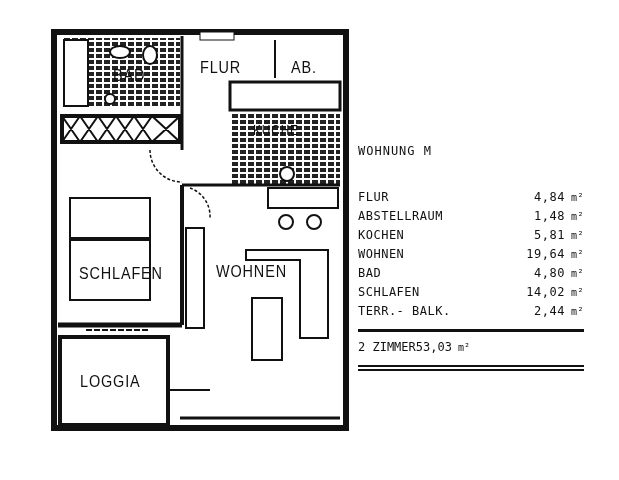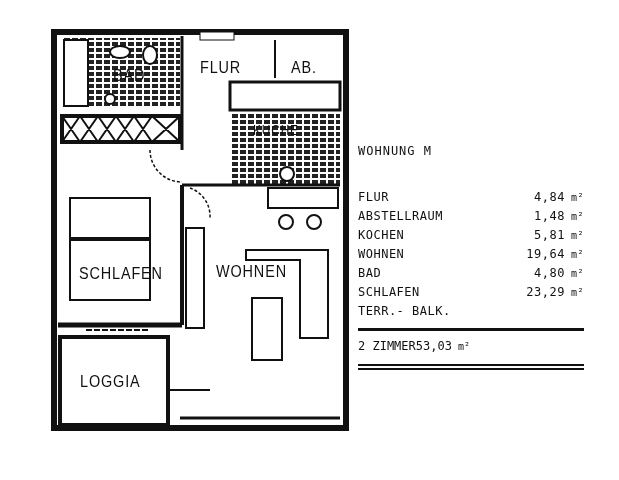--- a/index.html
+++ b/index.html
@@ -93,24 +93,25 @@
   <div class="row">
       <span>WOHNEN</span>
       <span class="val"><span>19,64</span><span class="unit">m²</span></span>
     </div>
   <div class="row">
       <span>BAD</span>
       <span class="val"><span>4,80</span><span class="unit">m²</span></span>
     </div>
   <div class="row">
       <span>SCHLAFEN</span>
-      <span class="val"><span>23,29</span><span class="unit">m²</span></span>
+      <span class="val"><span>14,02</span><span class="unit">m²</span></span>
     </div>
   <div class="row">
       <span>TERR.- BALK.</span>
+      <span class="val"><span>2,44</span><span class="unit">m²</span></span>
     </div>
   <div class="rule"></div>
   <div class="total">
       <span>2 ZIMMER</span>
       <span class="val"><span>53,03</span><span class="unit">m²</span></span>
     </div>
   <div class="dbl"></div>
 </div>
 
 </body></html>

